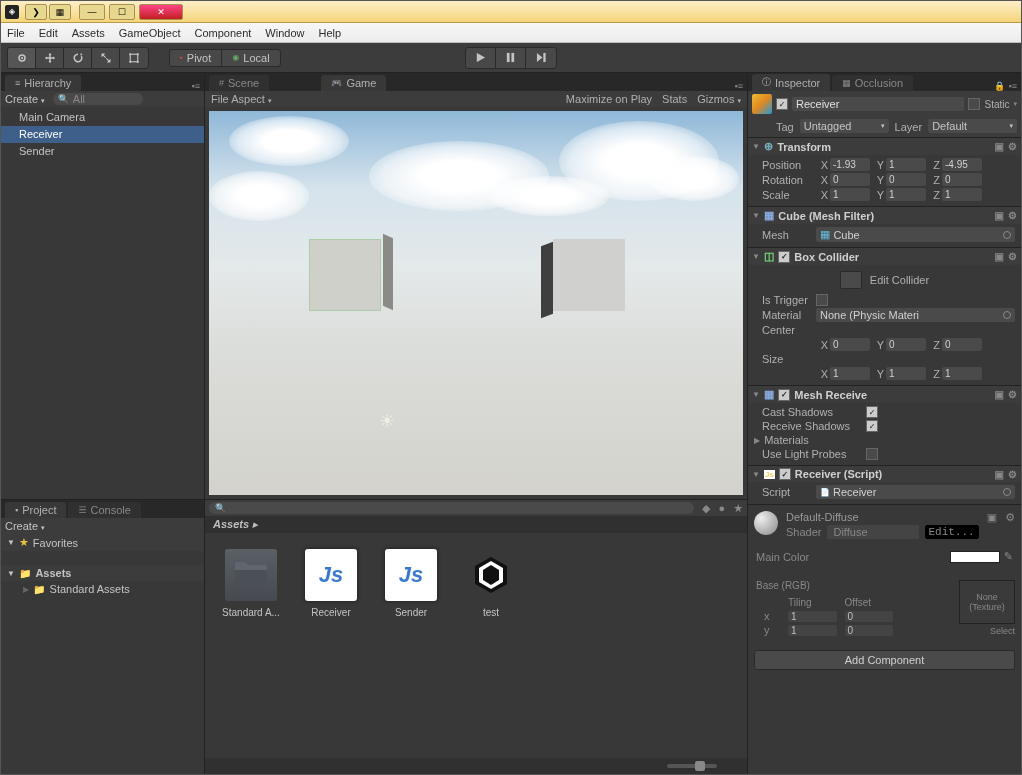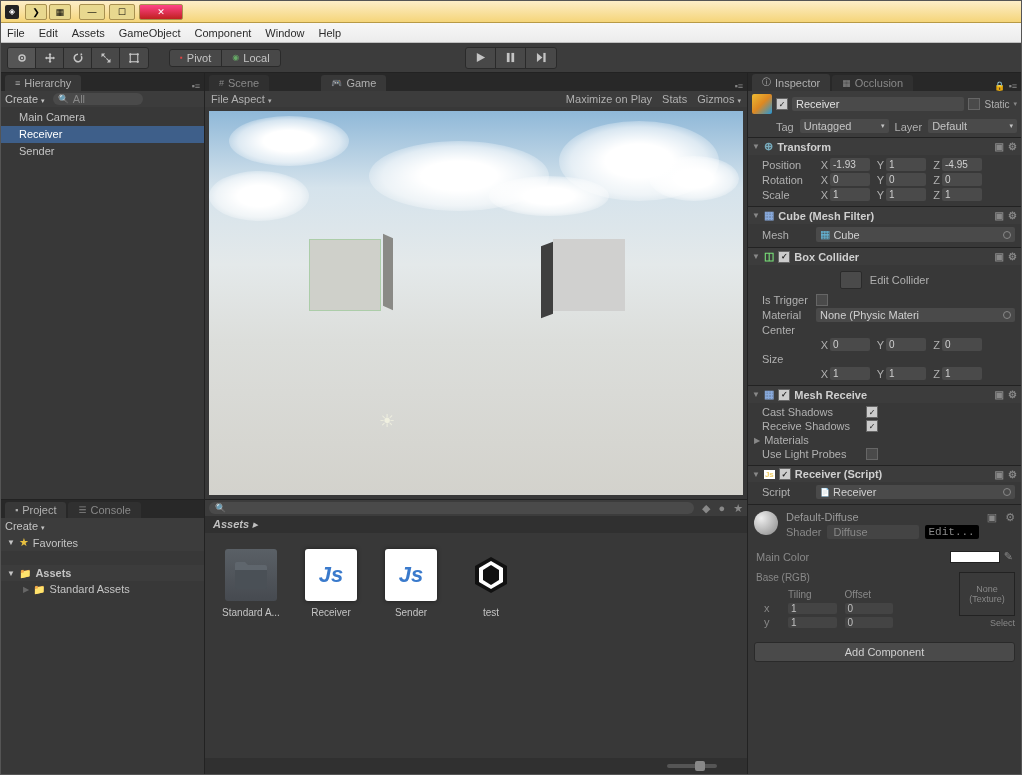--- a/index.html
+++ b/index.html
@@ -572,21 +572,21 @@
         </div>
         <span class="cog" style="color:#888">▣</span>
           <span class="cog" style="color:#888">⚙</span>
       </div>
       <div style="padding:4px 6px;">
         <div class="prop-row" style="color:#888">
             <span>Main Color</span>
             <div class="color-swatch"></div>
             <span style="color:#888;margin-left:2px">✎</span>
           </div>
-        <div style="display:flex;margin-top:8px">
+        <div style="display:flex;margin-top:16px">
           <div style="flex:1">
             <div style="color:#888;font-size:10px;padding-left:2px">Base (RGB)</div>
             <div class="tiling-grid" style="margin-top:6px">
               <span></span>
                 <span class="tiling-head">Tiling</span>
                 <span class="tiling-head">Offset</span>
               <span>x</span>
                 <div class="tiny-field">1</div>
                 <div class="tiny-field">0</div>
               <span>y</span>

